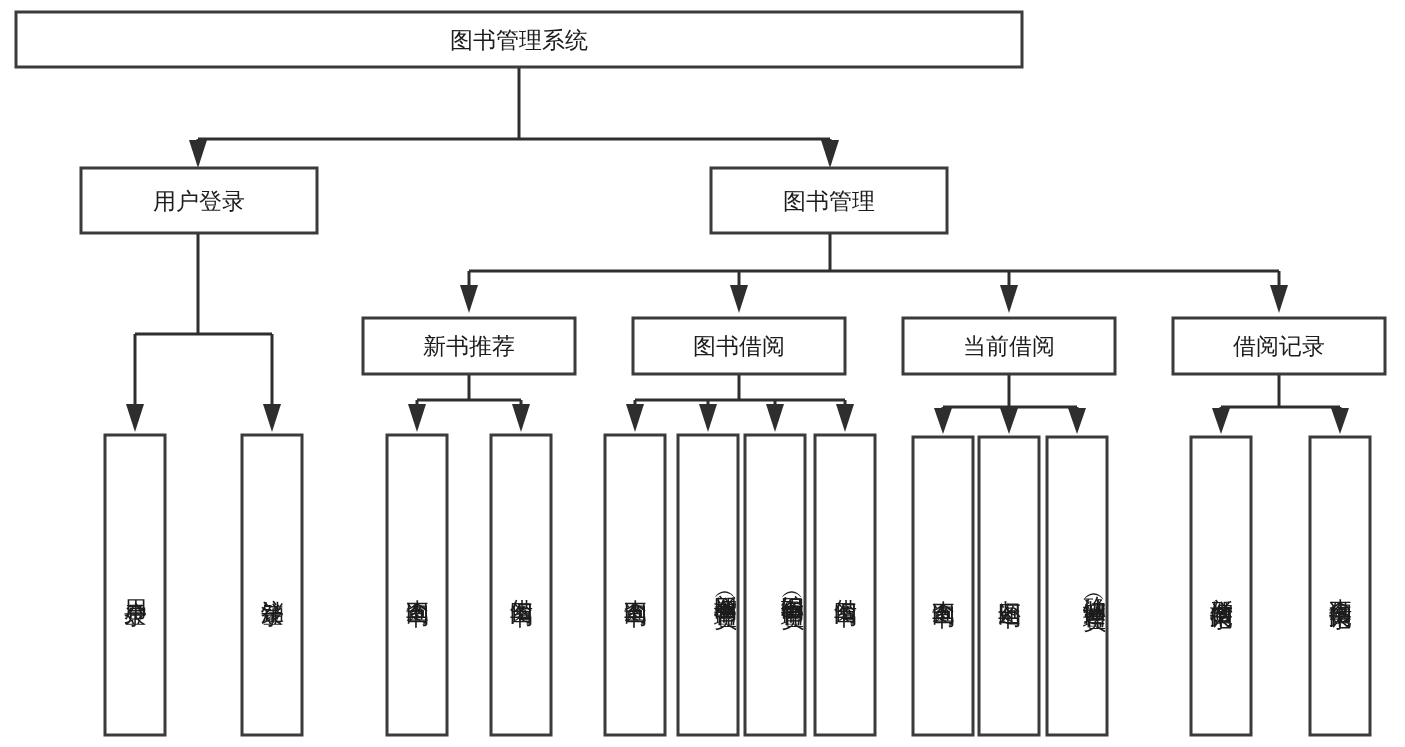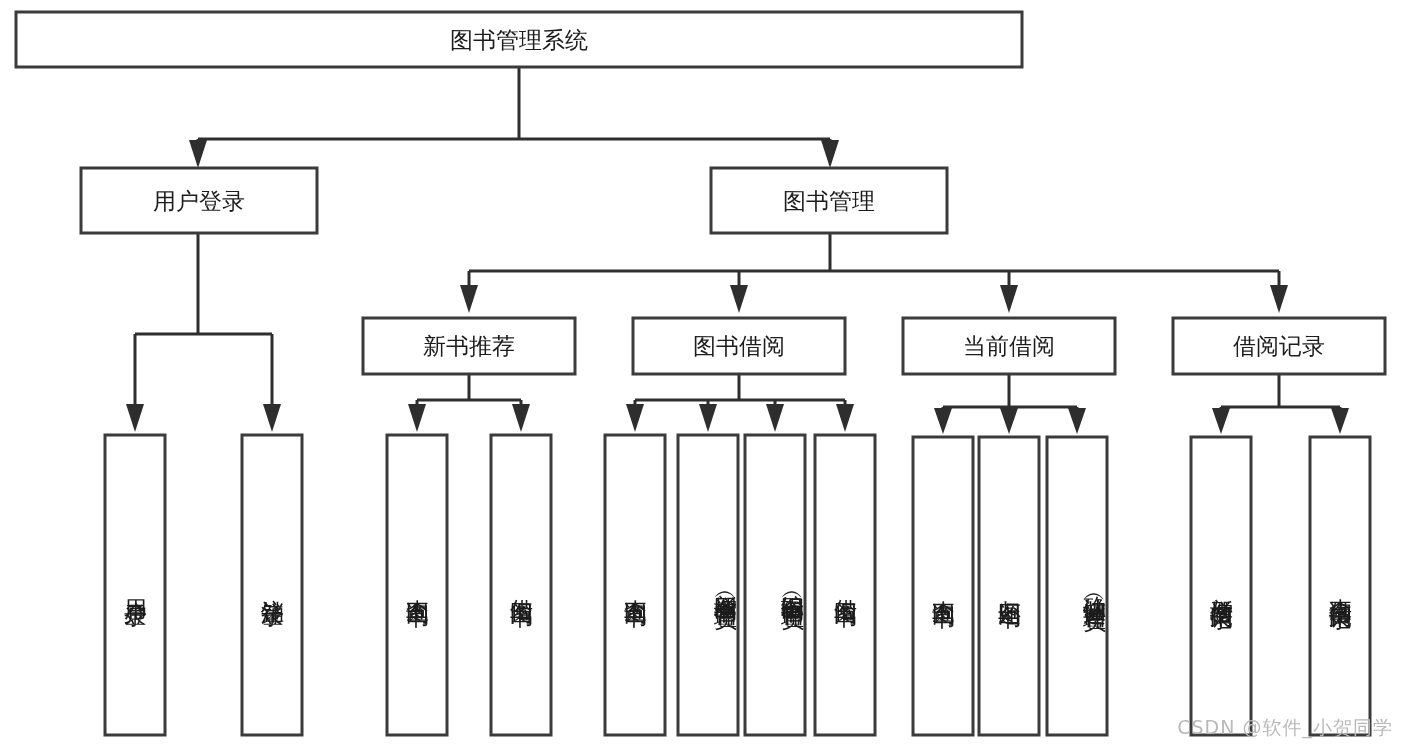--- a/index.html
+++ b/index.html
@@ -221,14 +221,13 @@
   <div class="vlabel" style="left:745px; top:440px; width:60px; height:290px; align-items:flex-start;">编辑图书（管理员）</div>
   <div class="vlabel" style="left:815px; top:435px; width:60px; height:300px;">借阅图书</div>
 
   <div class="vlabel" style="left:913px; top:437px; width:60px; height:298px;">查询图书</div>
   <div class="vlabel" style="left:979px; top:437px; width:60px; height:298px;">归还图书</div>
   <div class="vlabel" style="left:1047px; top:442px; width:60px; height:290px; align-items:flex-start;">确认归还（管理员）</div>
 
   <div class="vlabel" style="left:1191px; top:437px; width:60px; height:298px;">新增借阅记录</div>
   <div class="vlabel" style="left:1310px; top:437px; width:60px; height:298px;">查询借阅记录</div>
 
-  <div class="watermark">CSDN @软件_小贺同学</div>
 </div>
 
 </body></html>

